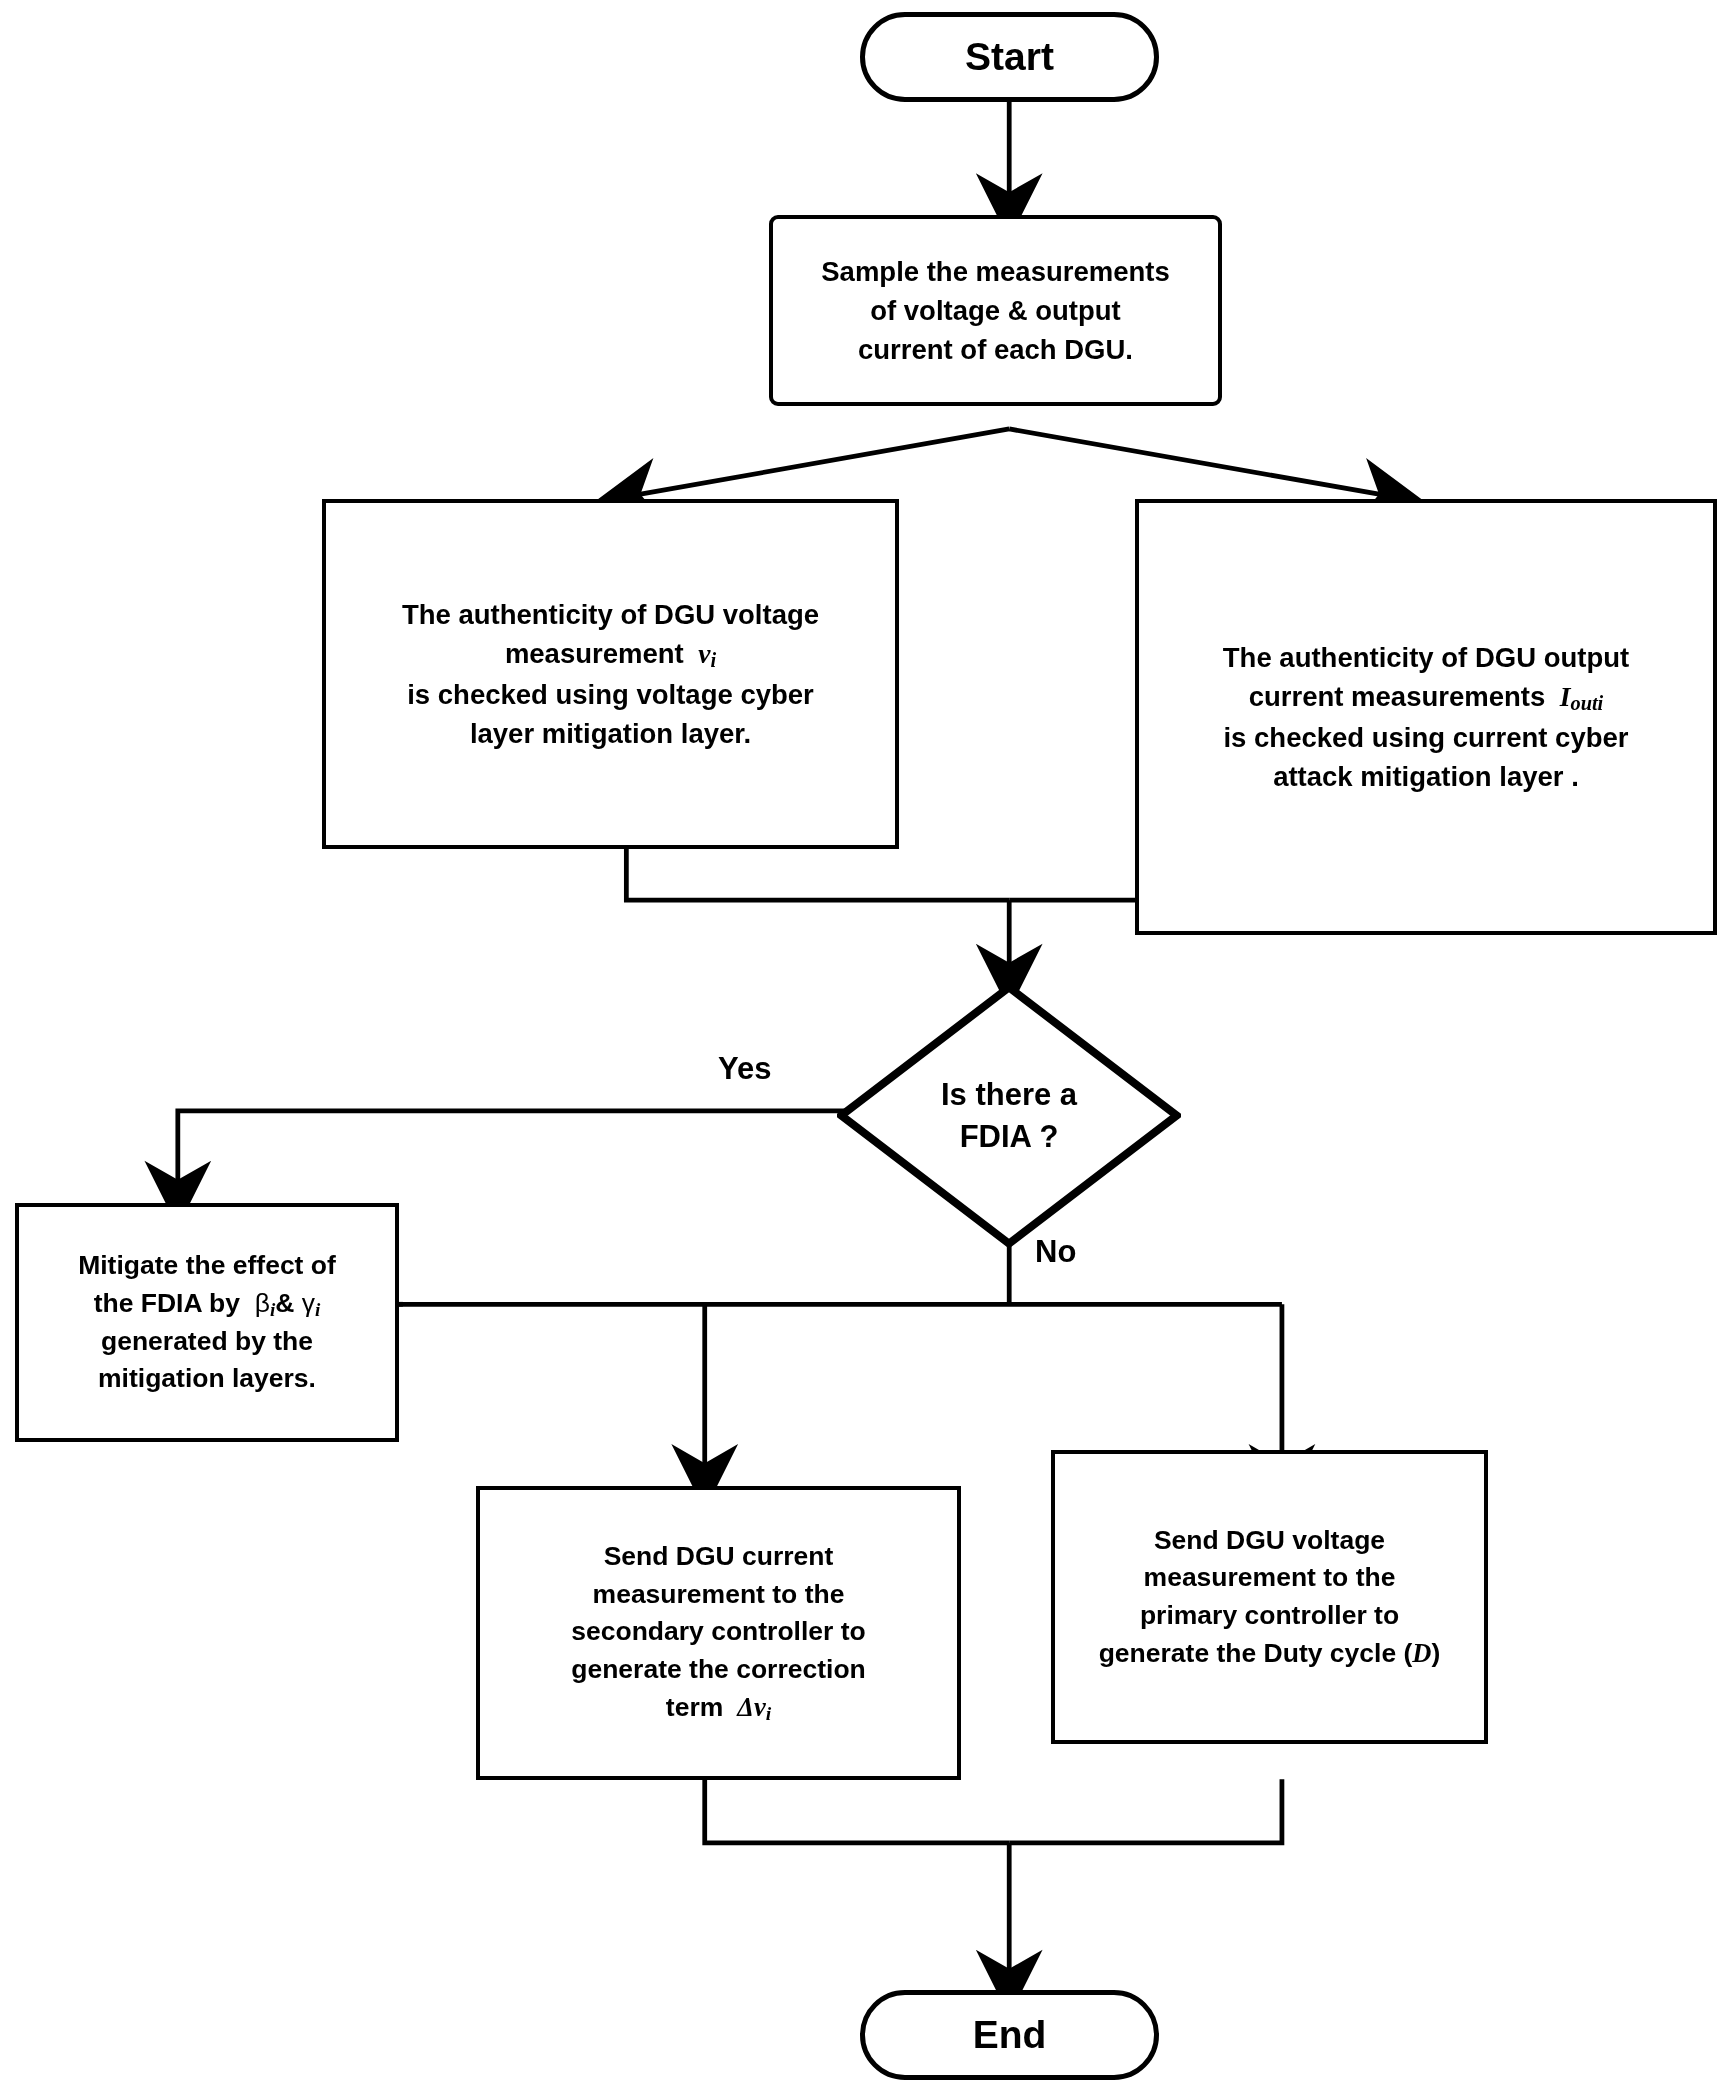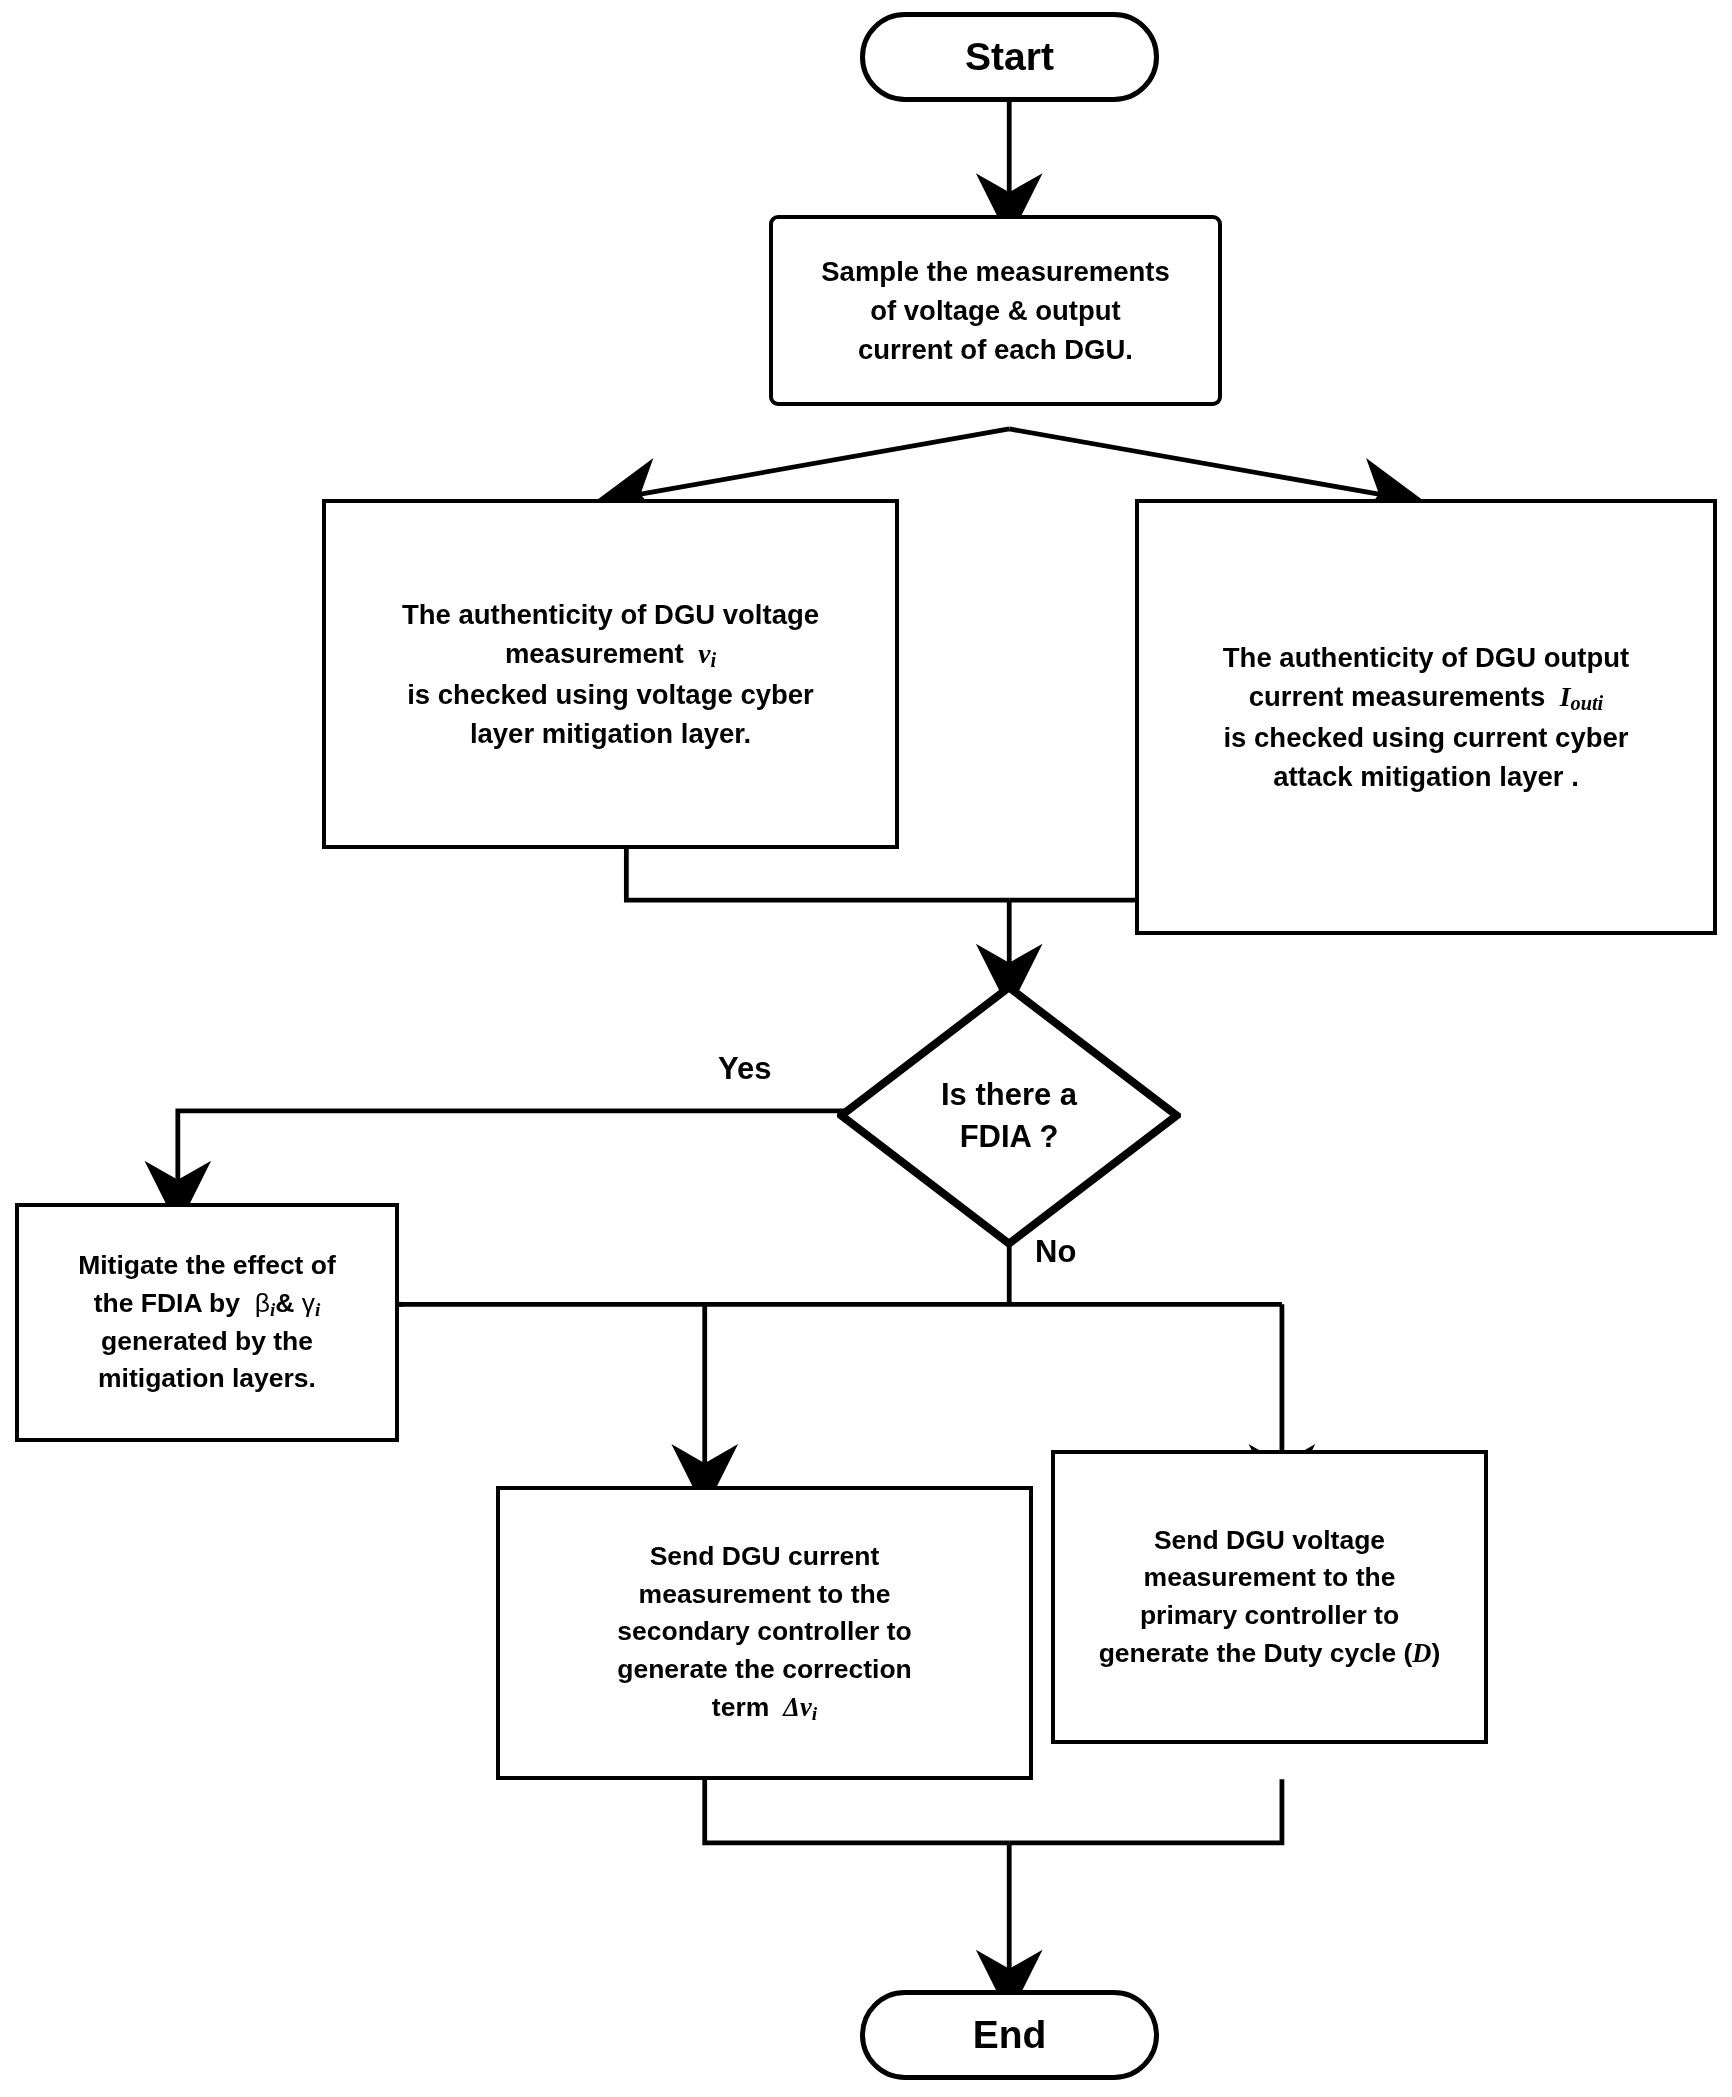--- a/index.html
+++ b/index.html
@@ -181,21 +181,21 @@
       <div class="nowrapline">Mitigate the effect of</div>
       <div class="nowrapline">
         <span>the FDIA by</span>
         <span class="gk">&nbsp;<span>β</span><span class="sub">i</span></span><span>&amp;</span><span class="gk">&nbsp;<span>γ</span><span class="sub">i</span></span>
       </div>
       <div class="nowrapline">generated by the</div>
       <div class="nowrapline">mitigation layers.</div>
     </div>
   </div>
 
-  <div class="node process" style="left:496px; top:1486px; width:537px; height:294px; font-size:26.5px;">
+  <div class="node process" style="left:476px; top:1486px; width:485px; height:294px; font-size:26.5px;">
     <div>
       <div class="nowrapline">Send DGU current</div>
       <div class="nowrapline">measurement to the</div>
       <div class="nowrapline">secondary controller to</div>
       <div class="nowrapline">generate the correction</div>
       <div class="nowrapline">
         <span>term</span>
         <span class="mv">&nbsp;<span>Δv</span><span class="sub">i</span></span>
       </div>
     </div>

